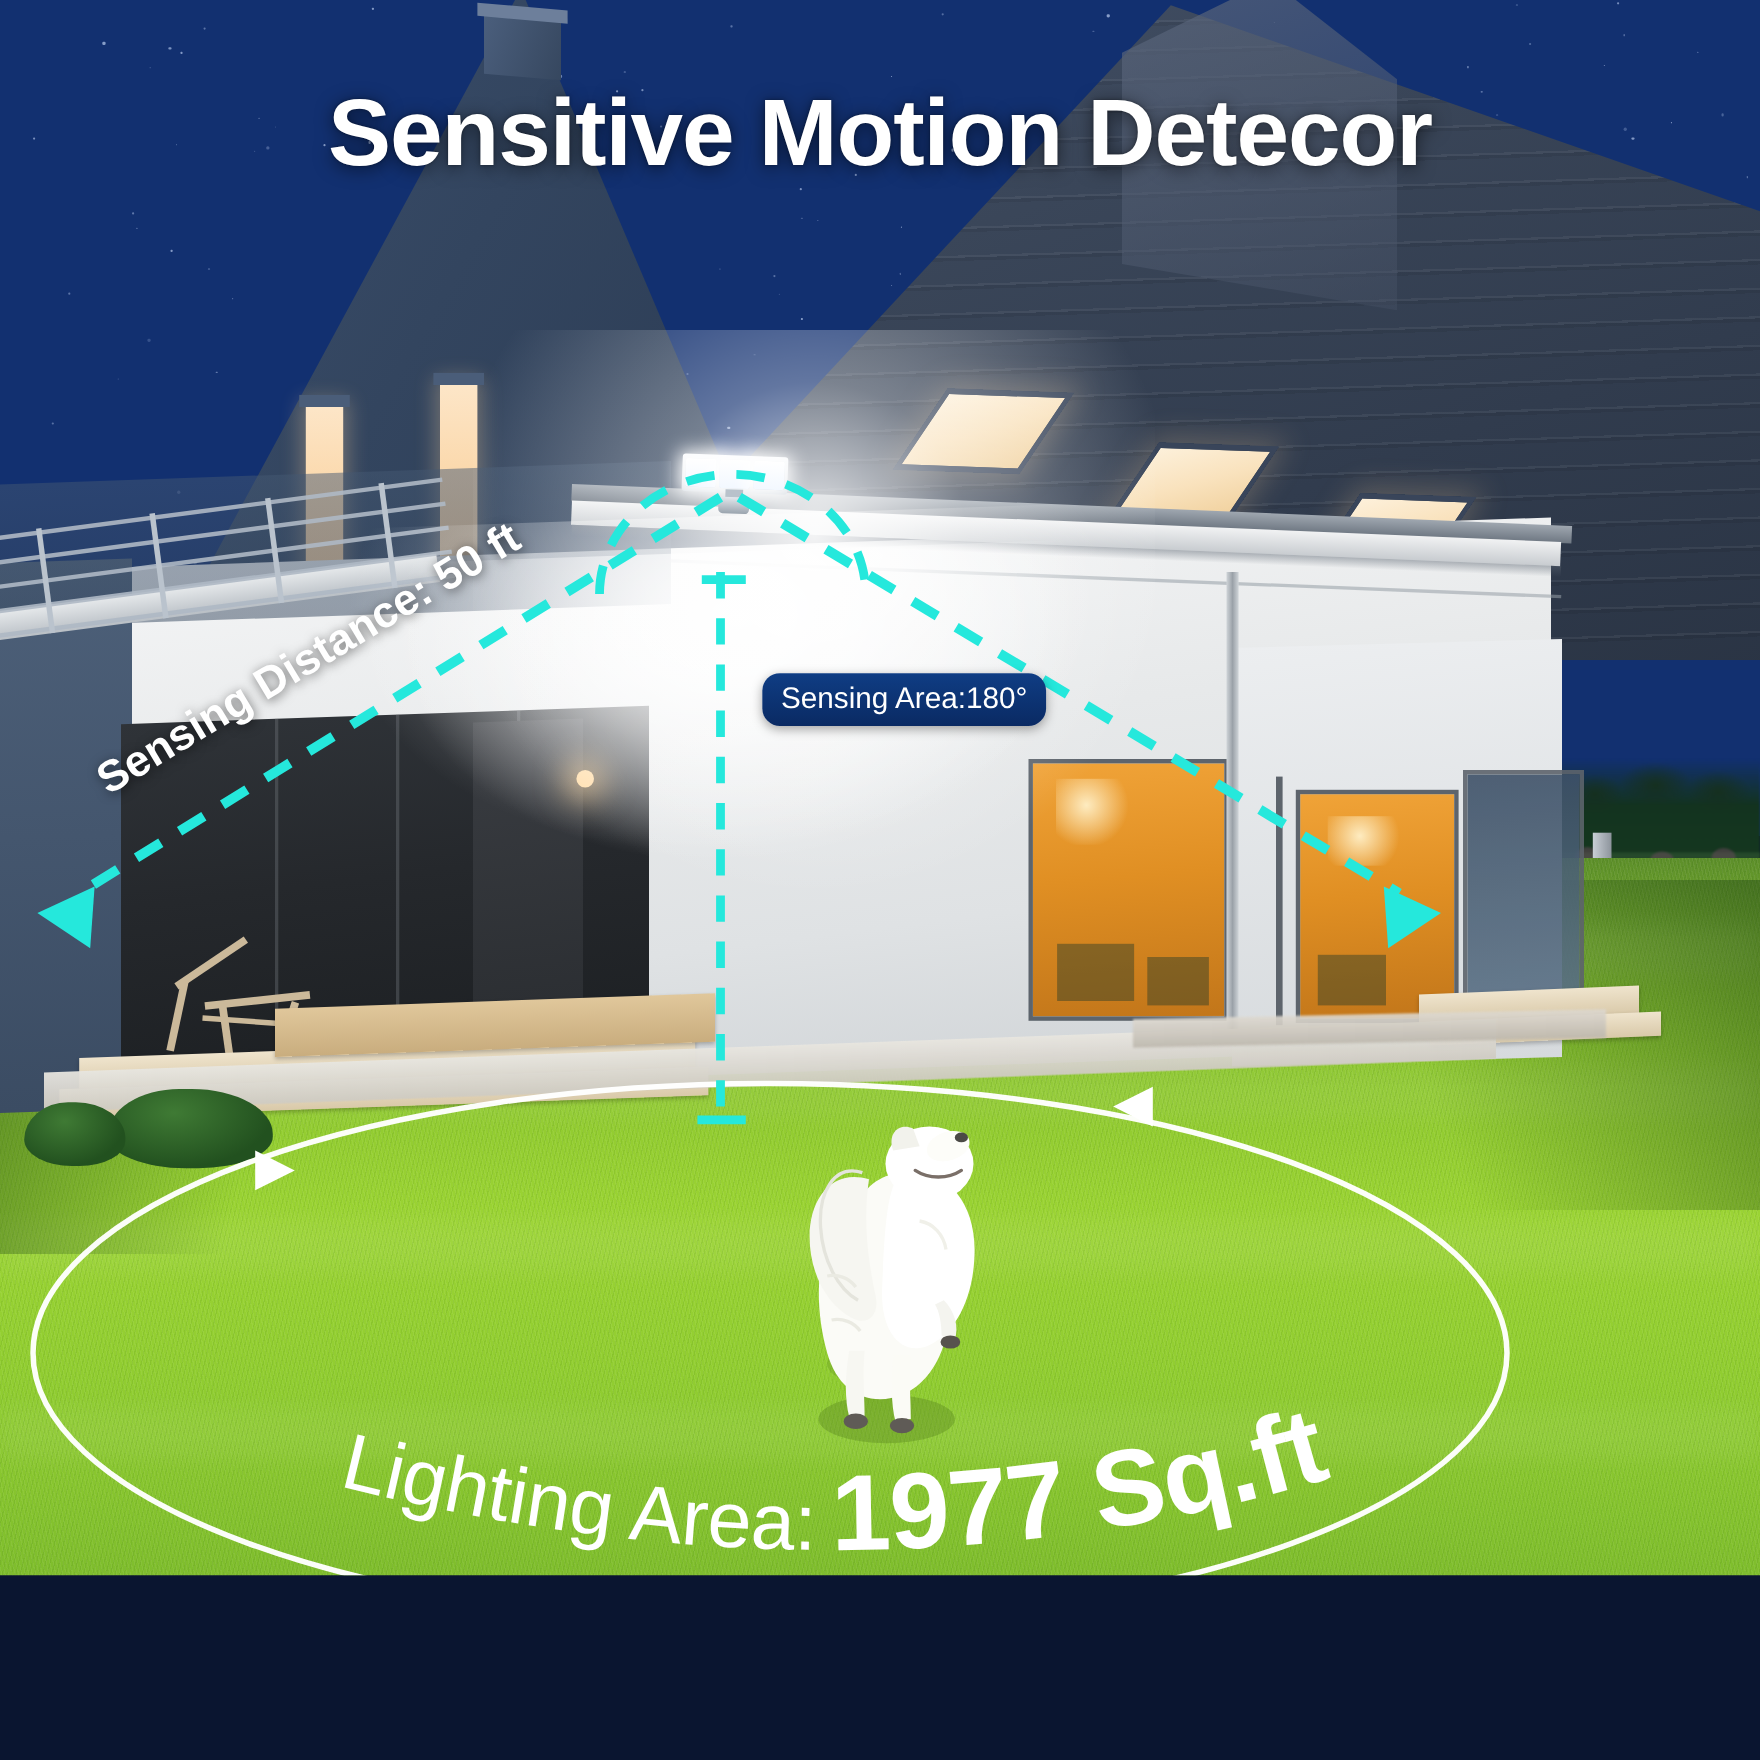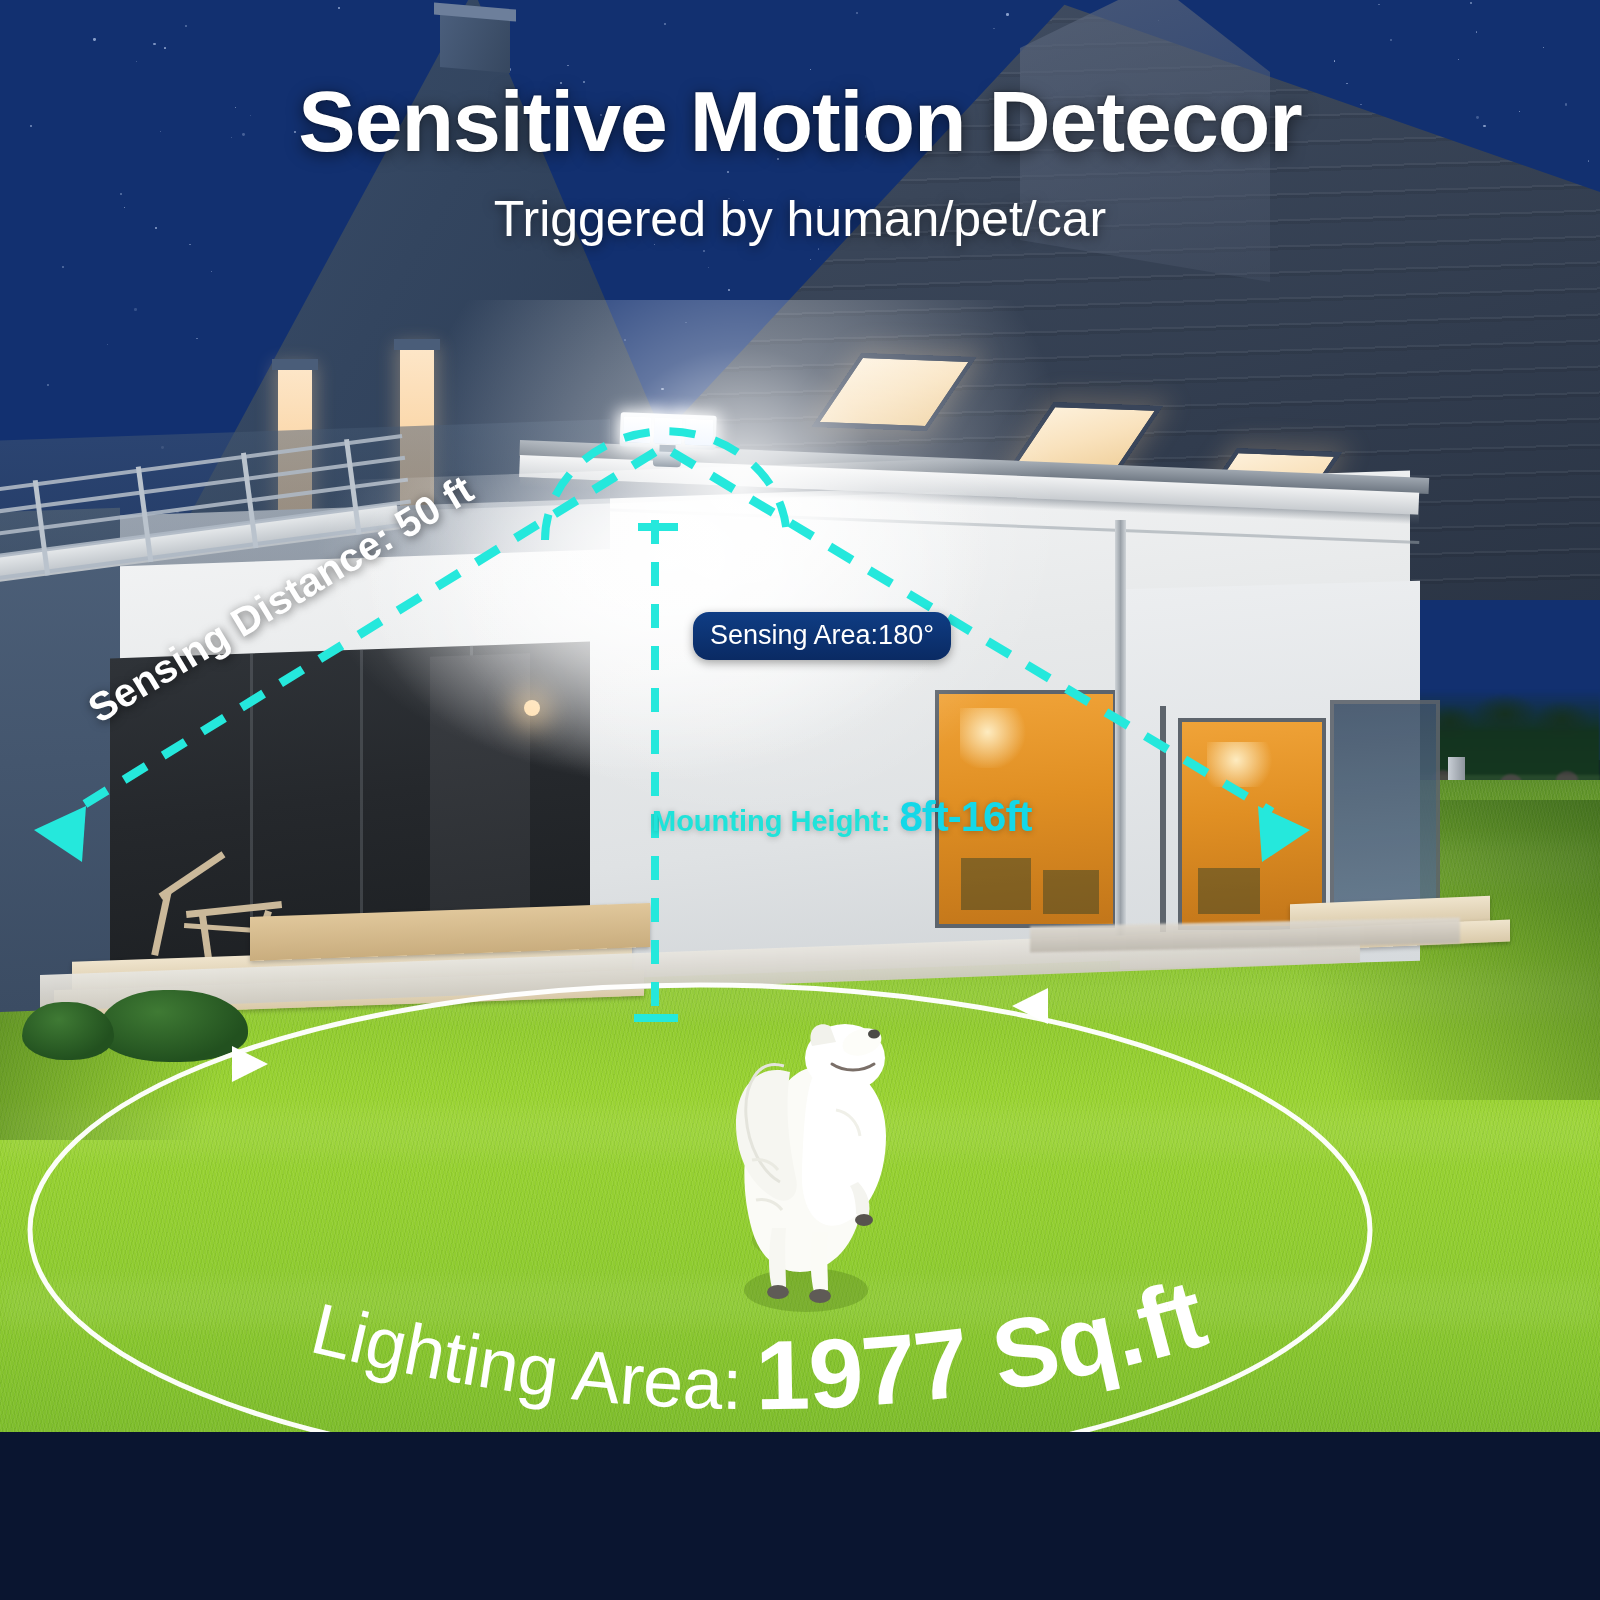--- a/index.html
+++ b/index.html
@@ -630,30 +630,25 @@
     <g stroke="#25e8dc" stroke-width="8" fill="none" stroke-linecap="butt">
       <line x1="638" y1="527" x2="678" y2="527"></line>
       <line x1="634" y1="1018" x2="678" y2="1018"></line>
     </g>
 
     <polygon points="34,830 86,806 82,862" fill="#25e8dc"></polygon>
     <polygon points="1310,830 1258,806 1262,862" fill="#25e8dc"></polygon>
   </svg>
 
   <div class="title">Sensitive Motion Detecor</div>
-  <div class="subtitle">Triggered by human/pet/car</div>
 
   <div class="lbl-dist">Sensing Distance: 50 ft</div>
 
   <div class="badge-angle">Sensing Area:180°</div>
 
-  <div class="lbl-height">
-    <span class="a">Mounting Height:</span>
-    <span class="b">8ft-16ft</span>
-  </div>
 
   <svg class="ovl" viewBox="0 0 1600 1600">
     <text class="area-svg-text">
       <textPath href="#areaArc" startOffset="9%">
         <tspan font-size="72" font-weight="400" dy="-6">Lighting Area:</tspan>
         <tspan font-size="98" font-weight="700" dx="10">1977 Sq.ft</tspan>
       </textPath>
     </text>
   </svg>
 

